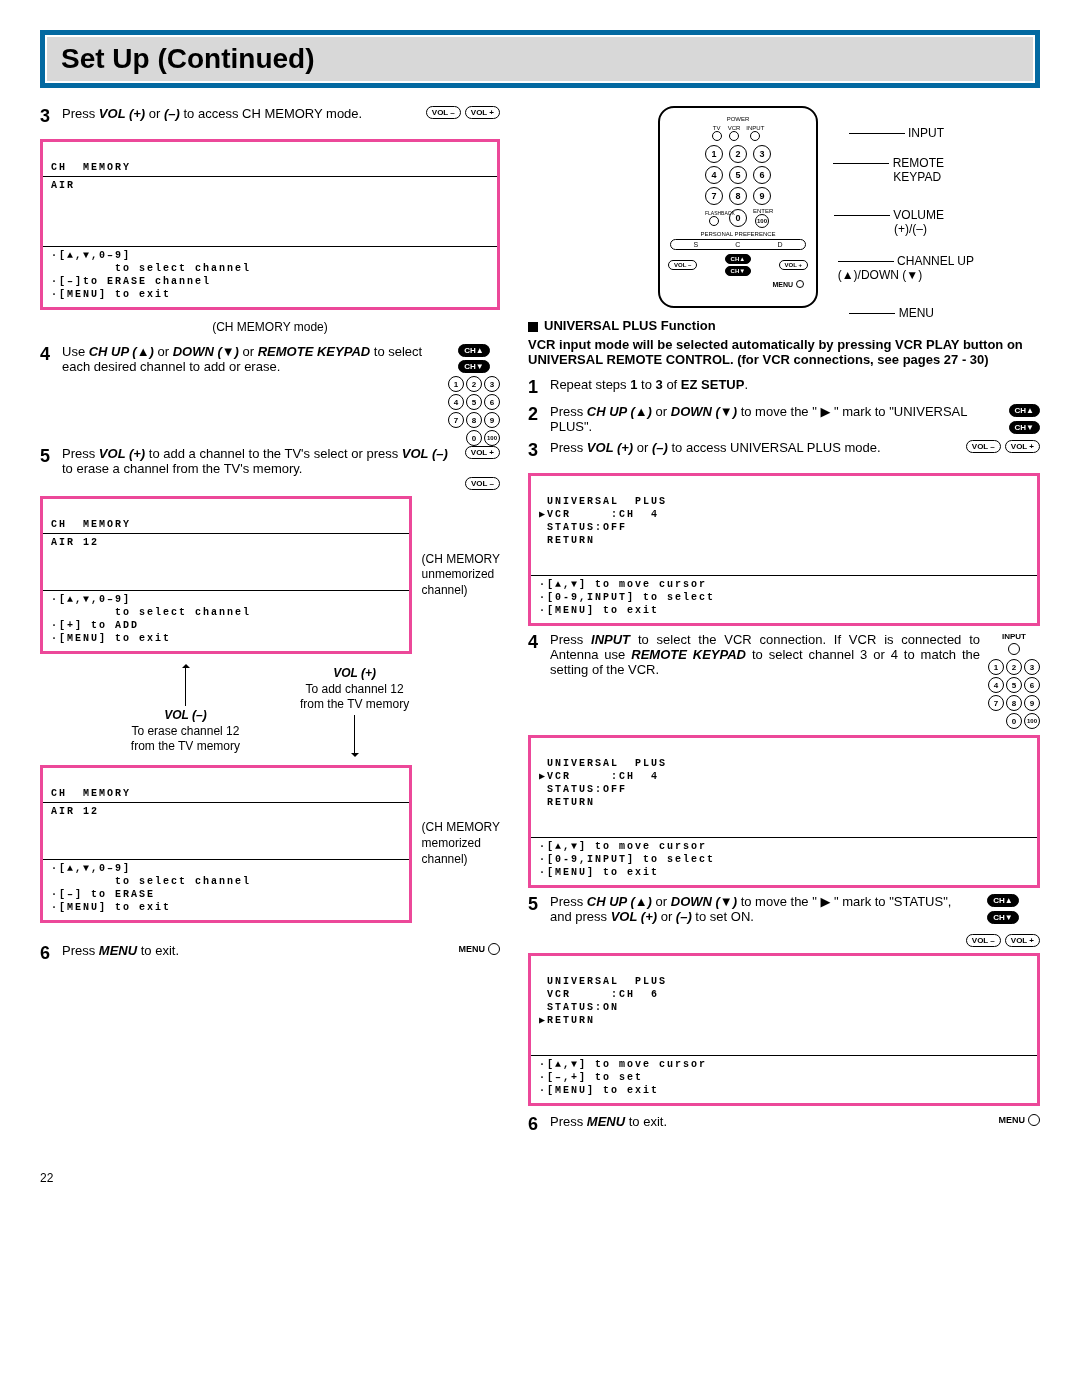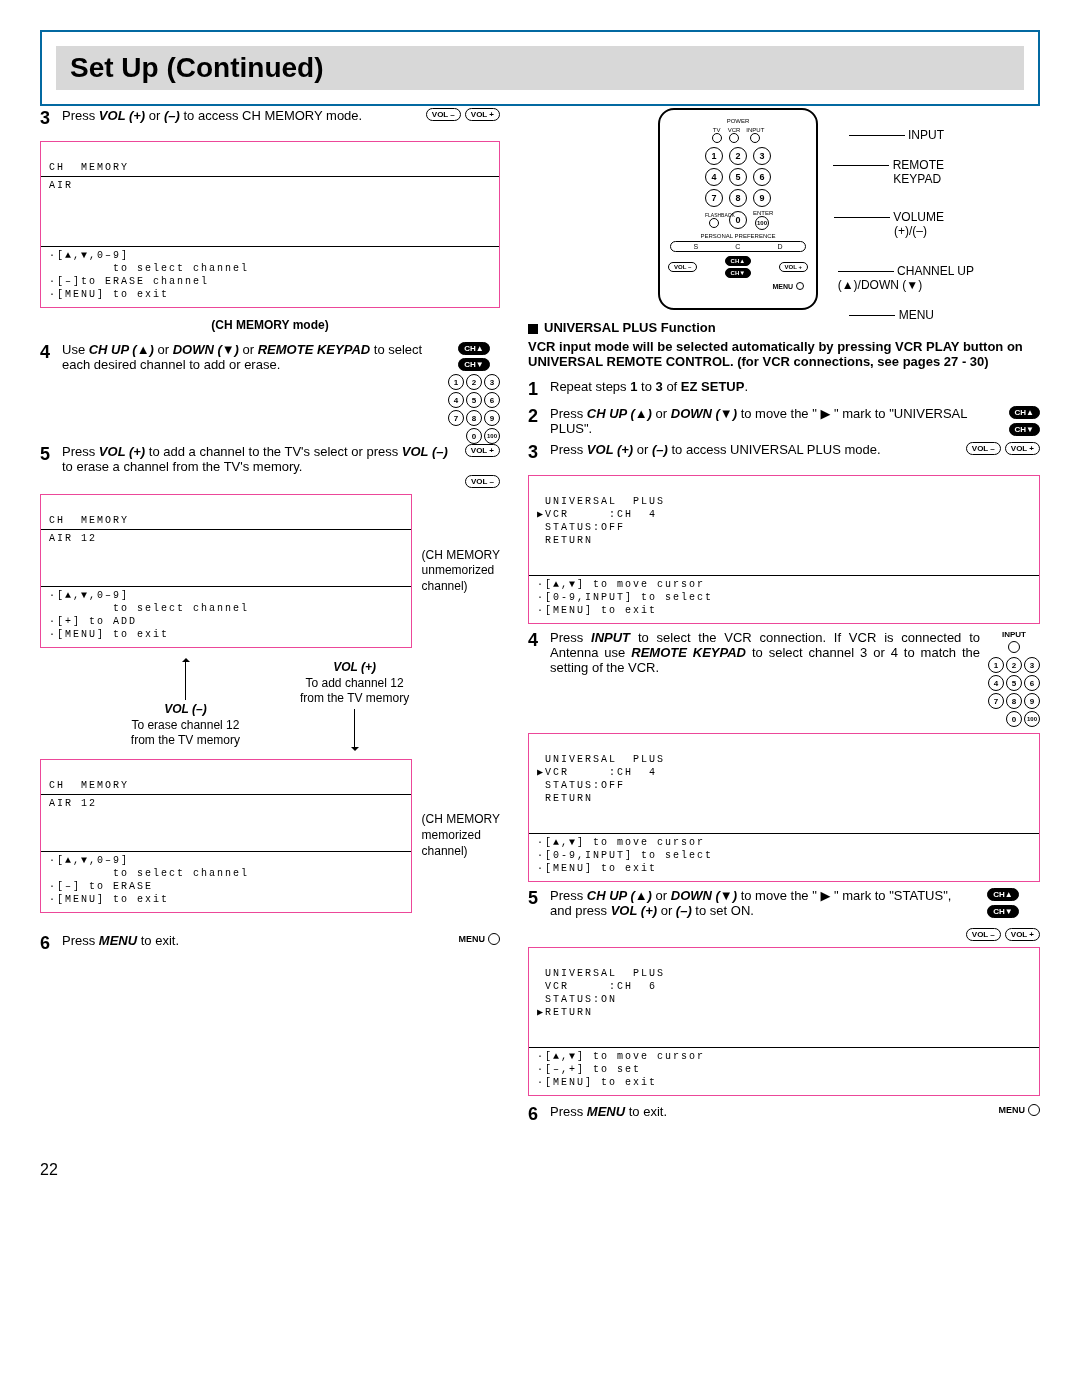--- a/index.html
+++ b/index.html
@@ -6,51 +6,52 @@
   body {
     font-family: Arial, Helvetica, sans-serif;
     font-size: 13px;
     margin: 0;
     padding: 30px 40px;
     width: 1080px;
     background: #fff;
     color: #000;
   }
   .title-bar {
-    border: 2px solid #0369a1;
-    padding: 14px;
-    margin-bottom: 2px;
+    border: 5px solid #0369a1;
+    padding: 2px;
+    margin-bottom: 18px;
   }
   .title-inner {
     background: #d8d8d8;
     padding: 6px 14px;
     font-size: 28px;
     font-weight: bold;
   }
   .cols { display: flex; gap: 28px; }
   .col-left { width: 460px; }
   .col-right { flex: 1; position: relative; }
   .step { display: flex; margin-bottom: 6px; }
   .step-num { font-size: 18px; font-weight: bold; width: 22px; flex-shrink:0; }
   .step-body { flex: 1; }
   .bold { font-weight: bold; }
   .ital { font-style: italic; font-weight: bold; }
   .osd {
-    border: 1px solid #ec4899;
+    border: 3px solid #ec4899;
     font-family: "Courier New", monospace;
     font-size: 10px;
     letter-spacing: 2px;
     padding: 6px 8px;
     margin: 6px 0;
     white-space: pre;
     line-height: 1.3;
     position: relative;
+    font-weight: bold;
   }
   .osd .hr { border-top:1px solid #000; margin:2px -8px; }
-  .caption { text-align: center; font-size: 12px; margin: 10px 0 10px; font-weight: bold; }
+  .caption { text-align: center; font-size: 12px; margin: 10px 0 10px; }
   .side-btns { display:flex; flex-direction:column; align-items:center; gap:4px; font-size:9px; }
   .pill {
     display:inline-flex; align-items:center; justify-content:center;
     border:1px solid #000; border-radius:9px; padding:1px 5px;
     font-size:8px; font-weight:bold; min-width:26px; background:#fff;
   }
   .pill.dark { background:#000000; color:#fff; }
   .circ {
     display:inline-flex; align-items:center; justify-content:center;
     width:16px; height:16px; border:1px solid #000; border-radius:50%;
@@ -74,21 +75,21 @@
     font-size:7px; position:relative; margin-left:130px; margin-bottom:10px;
   }
   .remote .lbl { position:absolute; font-size:12px; white-space:nowrap; }
   .remote-row { display:flex; justify-content:center; gap:6px; margin:3px 0; align-items:center;}
   .remote .tiny { font-size:6px; text-align:center; }
   .remote .big-circ { width:18px; height:18px; font-size:9px; }
   .remote .pref-bar { border:1px solid #000; border-radius:8px; display:flex; justify-content:space-around; padding:1px 4px; margin:2px 4px; font-size:7px;}
   .remote .ctrl-cluster { display:flex; justify-content:space-between; align-items:center; margin:4px 2px;}
   .remote .vert-pills { display:flex; flex-direction:column; gap:2px; align-items:center;}
   .callout-line { border-top:1px solid #000; width:56px; display:inline-block; vertical-align:middle;} 
-  .abs-page { font-size:16px; margin-top:30px; }
+  .abs-page { font-size:12px; margin-top:30px; }
   .right-of { display:flex; gap:10px; align-items:flex-start; }
   .side-caption { font-size:12px; text-align:left; line-height:1.3; }
   .vol-notes{display:flex;gap:60px;justify-content:center;margin:6px 0 4px;}
   .vol-notes .col{display:flex;flex-direction:column;align-items:center;gap:2px;}
   .input-icon{display:flex;flex-direction:column;align-items:center;gap:2px;font-size:8px;font-weight:bold;}
 </style>
 </head>
 <body>
 
 <div class="title-bar">
@@ -296,21 +297,21 @@
         <div style="text-align:right;margin-right:6px">
           <span class="menu-btn">
               <span style="font-size:7px">MENU</span>
               <span class="dot" style="width:8px;height:8px"></span>
             </span>
         </div>
 
         <span class="lbl" style="top:18px;right:-128px"><span class="callout-line"></span> <span>INPUT</span></span>
         <span class="lbl" style="top:48px;right:-128px"><span class="callout-line"></span> <span>REMOTE</span><br><span style="margin-left:60px">KEYPAD</span></span>
         <span class="lbl" style="top:100px;right:-128px"><span class="callout-line"></span> <span>VOLUME</span><br><span style="margin-left:60px">(+)/(–)</span></span>
-        <span class="lbl" style="top:154px;right:-158px"><span class="callout-line"></span> <span>CHANNEL UP</span><br><span style="">(▲)/DOWN (▼)</span></span>
+        <span class="lbl" style="top:146px;right:-158px"><span class="callout-line"></span> <span>CHANNEL UP</span><br><span style="">(▲)/DOWN (▼)</span></span>
         <span class="lbl" style="top:198px;right:-118px"><span class="callout-line" style="width:46px"></span> <span>MENU</span></span>
       </div>
     </div>
 
     <div class="section-h"><span class="sq"></span><span>UNIVERSAL PLUS Function</span></div>
     <div class="bold" style="margin-bottom:10px">VCR input mode will be selected automatically by pressing VCR PLAY button on UNIVERSAL REMOTE CONTROL. (for VCR connections, see pages 27 - 30)</div>
 
     <div class="row">
       <div class="step" style="flex:1">
         <div class="step-num">1</div>

